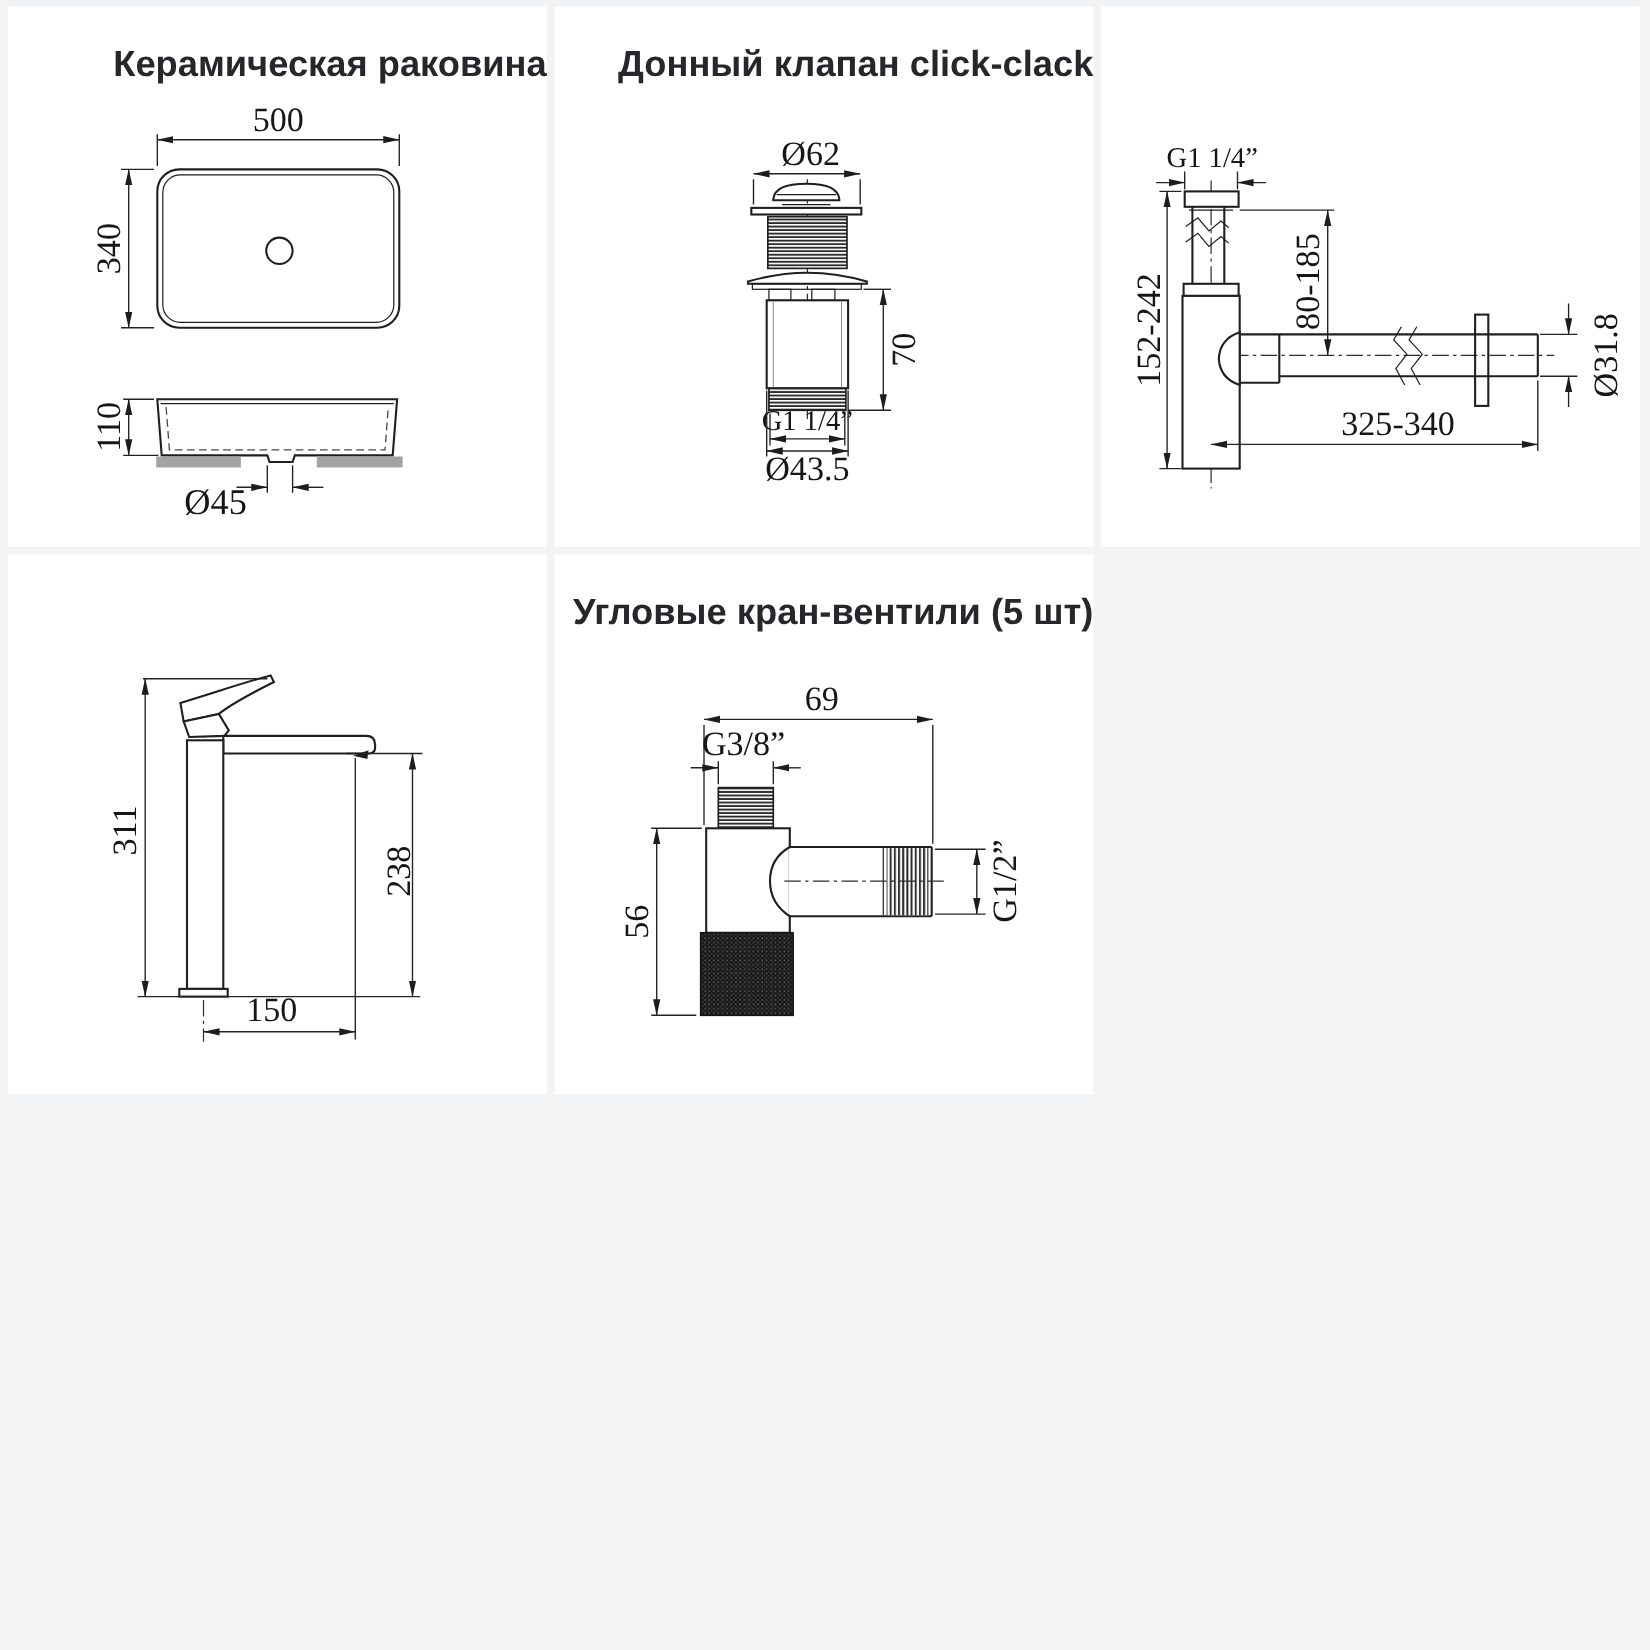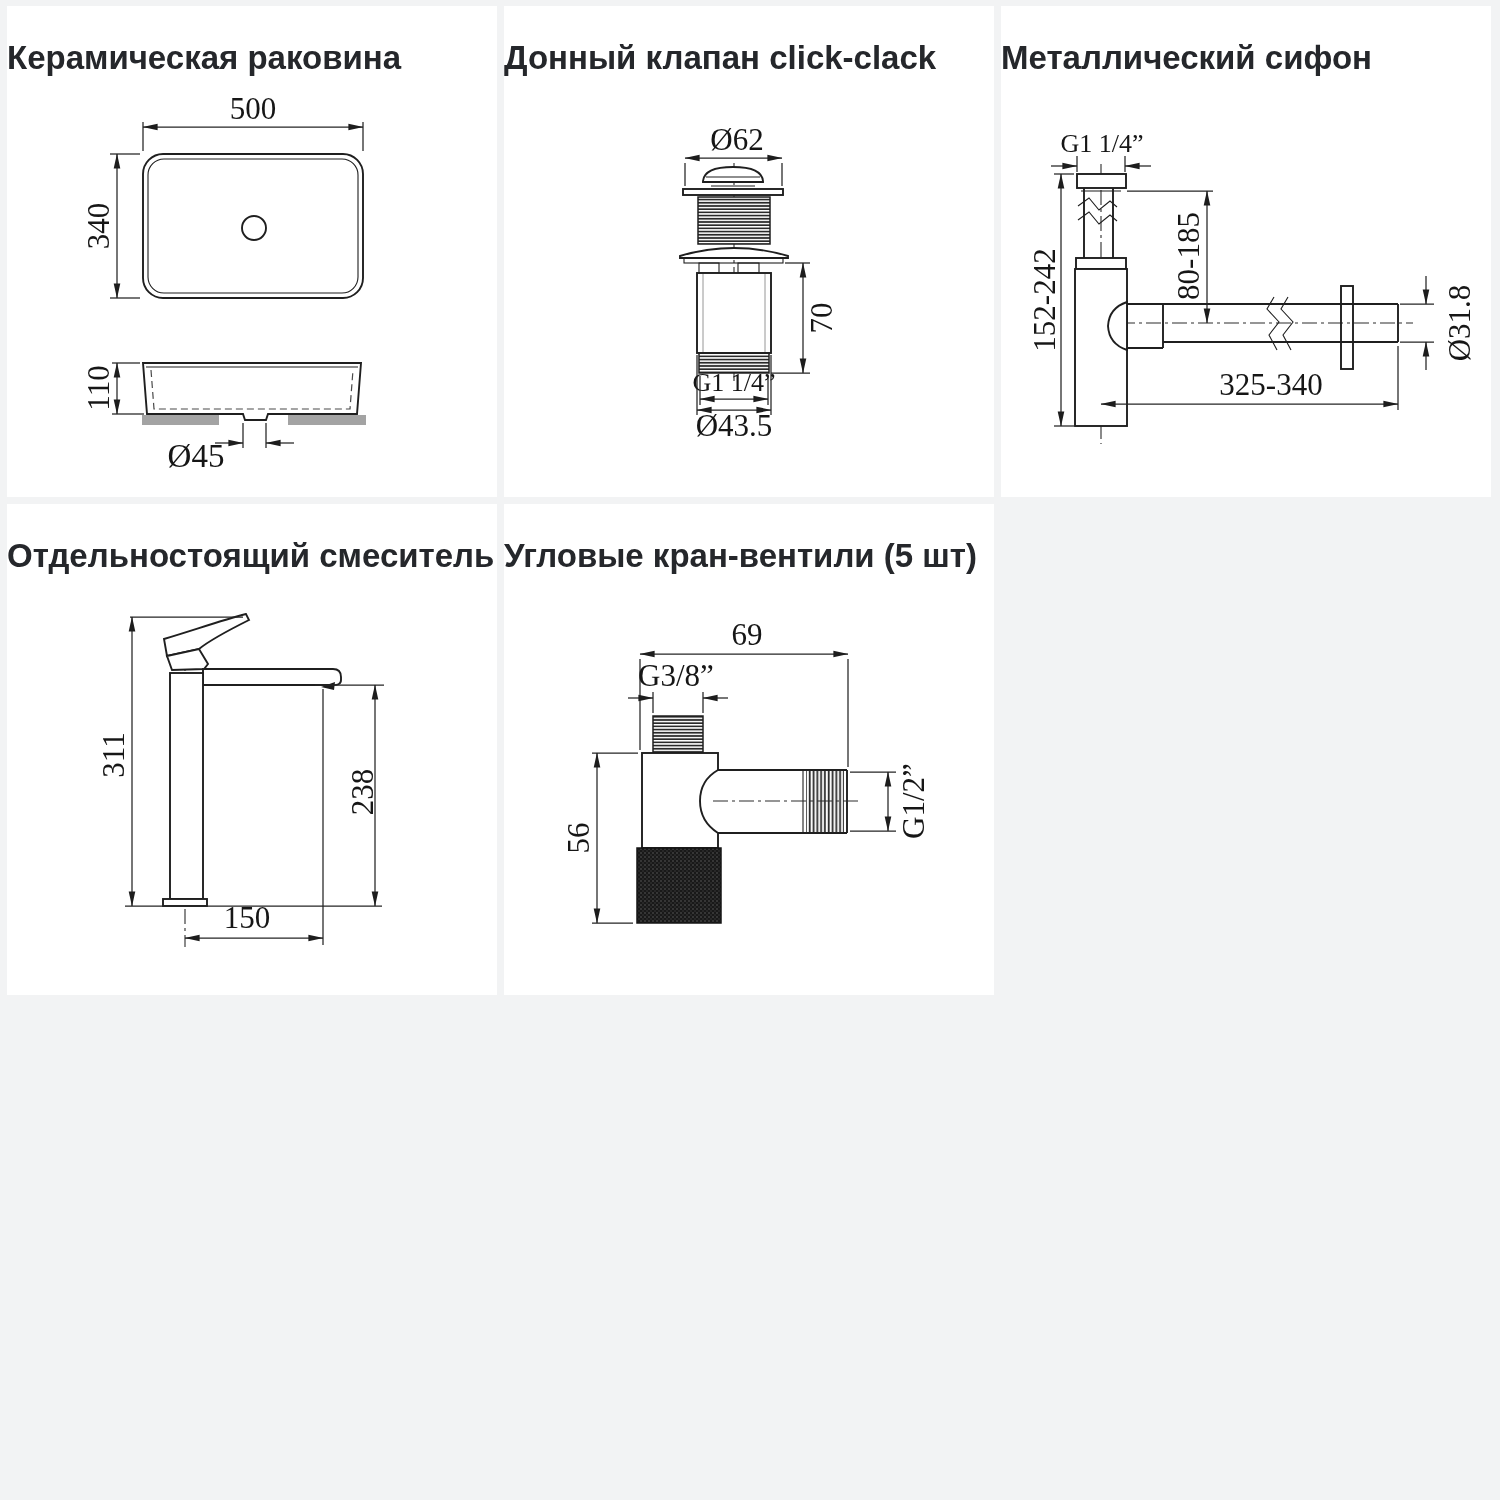--- a/index.html
+++ b/index.html
@@ -1,18 +1,18 @@
 <!DOCTYPE html>
 <html><head>
 <meta charset="utf-8">
 <style>
   html,body{margin:0;padding:0;width:1500px;height:1500px;background:#f2f3f4;overflow:hidden;}
   .grid{display:grid;grid-template-columns:repeat(3,490px);grid-auto-rows:491px;gap:7px;padding:6px 7px;}
   .panel{background:#ffffff;position:relative;}
-  .panel h2{position:absolute;top:32px;left:0;right:0;margin:0;text-align:left;
+  .panel h2{position:absolute;top:32px;left:16px;right:0;margin:0;text-align:right;
     font-family:"Liberation Sans",sans-serif;font-weight:700;font-size:33px;line-height:40px;color:#25272b;}
   svg.draw{position:absolute;left:0;top:0;width:490px;height:491px;display:block;}
   .ol{fill:#ffffff;stroke:#1f1f1f;stroke-width:1.9;}
   .ln{stroke:#1f1f1f;stroke-width:1.9;fill:none;}
   .thin{stroke:#1f1f1f;stroke-width:1.1;fill:none;}
   .dl{stroke:#242424;stroke-width:1.25;fill:none;}
   .cl{stroke:#2c2c2c;stroke-width:1.1;fill:none;stroke-dasharray:15 4 3 4;}
   .dash{stroke:#4a4a4a;stroke-width:1.2;fill:none;stroke-dasharray:7 4;}
   .wip{fill:#ffffff;stroke:none;}
   text.dim{font-family:"Liberation Serif",serif;font-size:31px;fill:#161616;text-anchor:middle;}
@@ -120,21 +120,20 @@
       <g>
         <line class="dl" x1="193" y1="349" x2="193" y2="409"></line>
         <line class="dl" x1="267" y1="349" x2="267" y2="409"></line>
         <line class="dl" x1="193" y1="404" x2="267" y2="404" marker-start="url(#ar2)" marker-end="url(#ar2)"></line>
         <text class="dim" x="230" y="430">Ø43.5</text>
       </g>
     </svg>
   </div>
 
   <div class="panel">
-    <h2>Металлический сифон</h2>
     <svg class="draw" viewBox="0 0 490 491">
       <defs>
         <marker id="ar3" markerWidth="16" markerHeight="9" refX="14.6" refY="4.5" orient="auto-start-reverse" markerUnits="userSpaceOnUse">
           <path d="M0,1.2 L15,4.5 L0,7.8 Z" fill="#1d1d1d"></path>
         </marker>
       </defs>
       <g>
         <line class="cl" x1="100" y1="158" x2="100" y2="438"></line>
         <line class="cl" x1="93" y1="317" x2="412" y2="317"></line>
         <rect class="ol" x="76" y="168" width="49" height="14"></rect>
@@ -182,21 +181,20 @@
       </g>
       <g>
         <line class="dl" x1="397" y1="340" x2="397" y2="404"></line>
         <line class="dl" x1="100" y1="398" x2="397" y2="398" marker-start="url(#ar3)" marker-end="url(#ar3)"></line>
         <text class="dim" x="270" y="389">325-340</text>
       </g>
     </svg>
   </div>
 
   <div class="panel">
-    <h2>Отдельностоящий смеситель</h2>
     <svg class="draw" viewBox="0 0 490 491">
       <defs>
         <marker id="ar4" markerWidth="16" markerHeight="9" refX="14.6" refY="4.5" orient="auto-start-reverse" markerUnits="userSpaceOnUse">
           <path d="M0,1.2 L15,4.5 L0,7.8 Z" fill="#1d1d1d"></path>
         </marker>
       </defs>
       <g>
         <line class="cl" x1="178" y1="145" x2="178" y2="443"></line>
         <path class="ol" d="M157,135 C190,125 216,116 239,110 L242,116 C220,127 203,136 192,145 L160,152 Z"></path>
         <path class="ol" d="M160,152 L192,145 L201,160 L197,165 L165,166 Z"></path>

